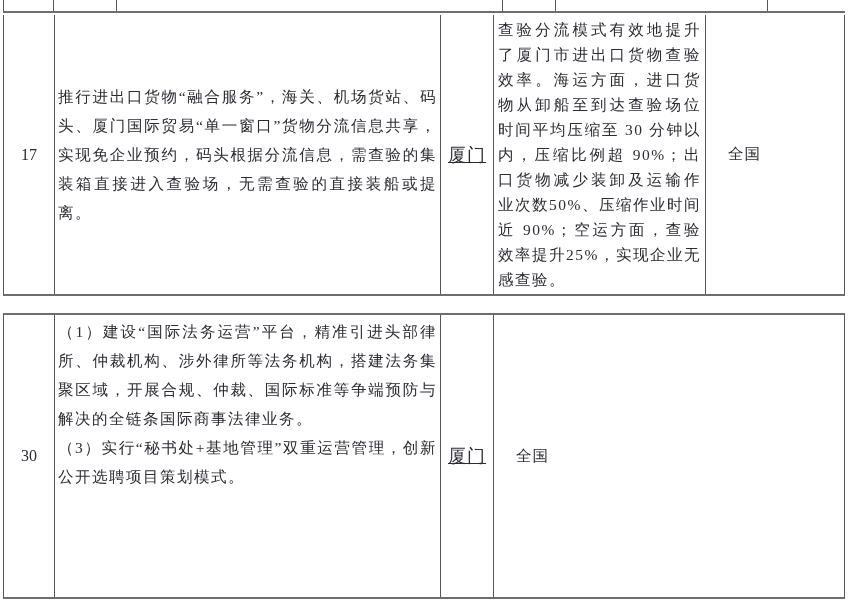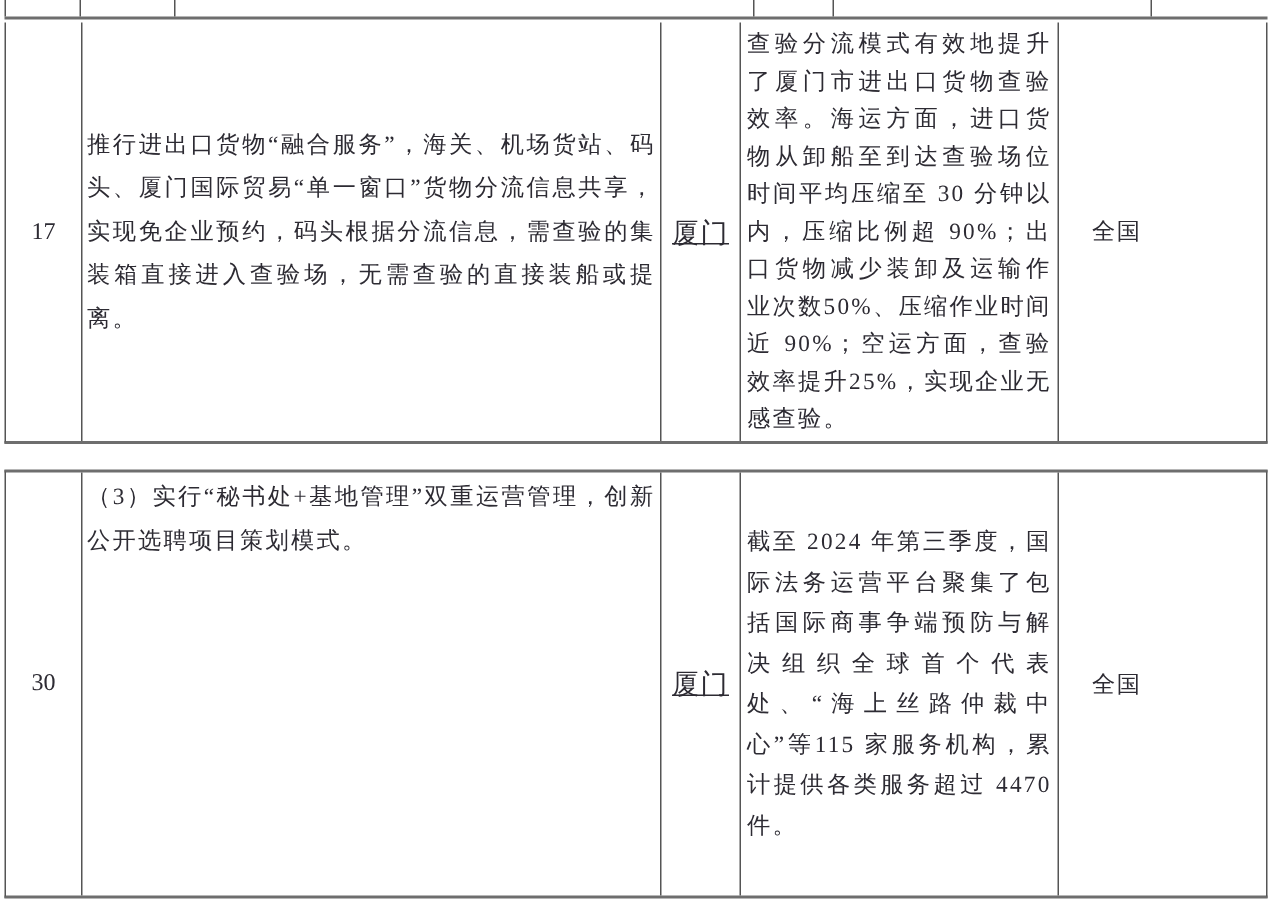--- a/index.html
+++ b/index.html
@@ -93,26 +93,24 @@
     <div class="cell c-scope">
       <span>全国</span>
     </div>
   </div>
 
   <div class="tbl block-2">
     <div class="cell c-num">
       <span>30</span>
     </div>
     <div class="cell c-desc">
+      <div class="desc-item">（1）建设“国际法务运营”平台，精准引进头部律所、仲裁机构、涉外律所等法务机构，搭建法务集聚区域，开展合规、仲裁、国际标准等争端预防与解决的全链条国际商事法律业务。</div>
       <div class="desc-item">（3）实行“秘书处+基地管理”双重运营管理，创新公开选聘项目策划模式。</div>
     </div>
     <div class="cell c-city">
       <span>厦门</span>
-    </div>
-    <div class="cell c-result">
-      <div>截至 2024 年第三季度，国际法务运营平台聚集了包括国际商事争端预防与解决组织全球首个代表处、“海上丝路仲裁中心”等115 家服务机构，累计提供各类服务超过 4470 件。</div>
     </div>
     <div class="cell c-scope">
       <span>全国</span>
     </div>
   </div>
 
 </div>
 
 </body></html>

